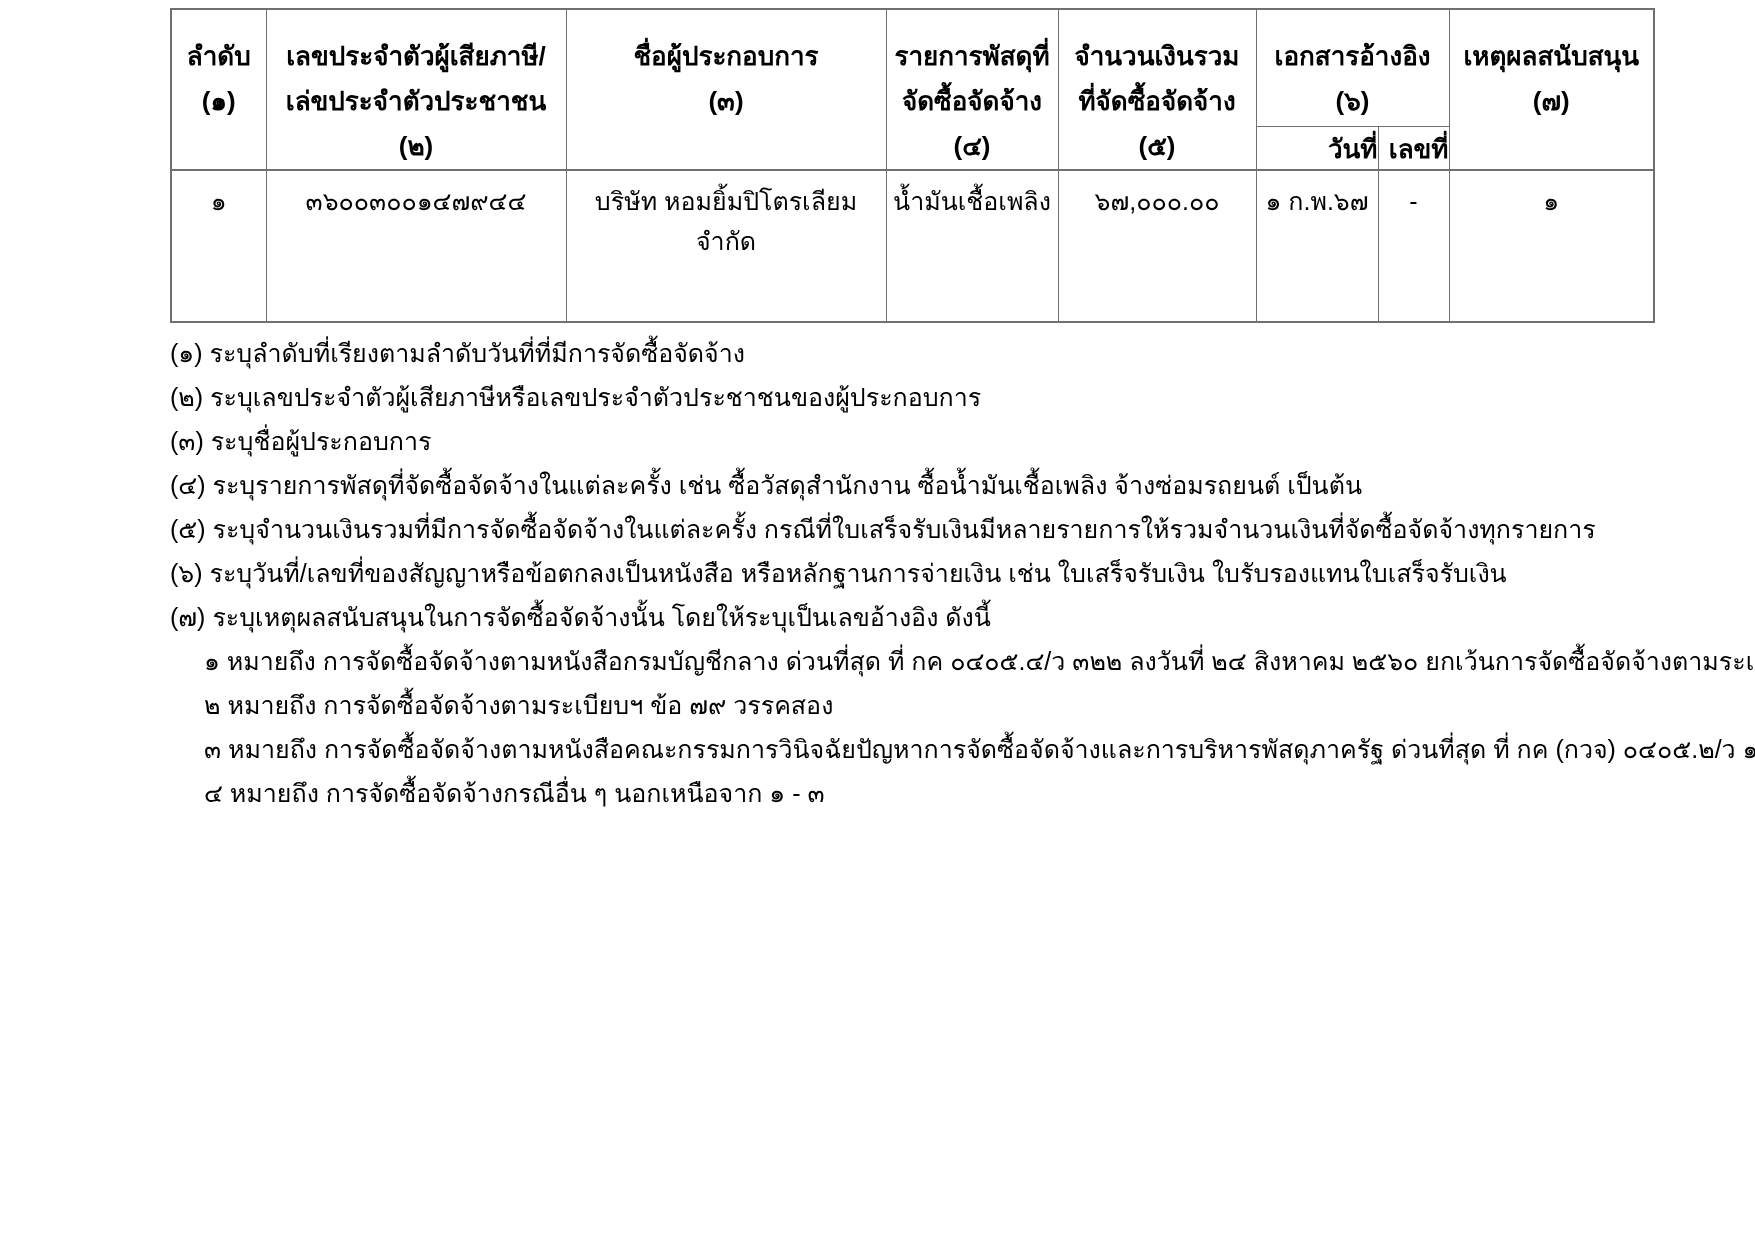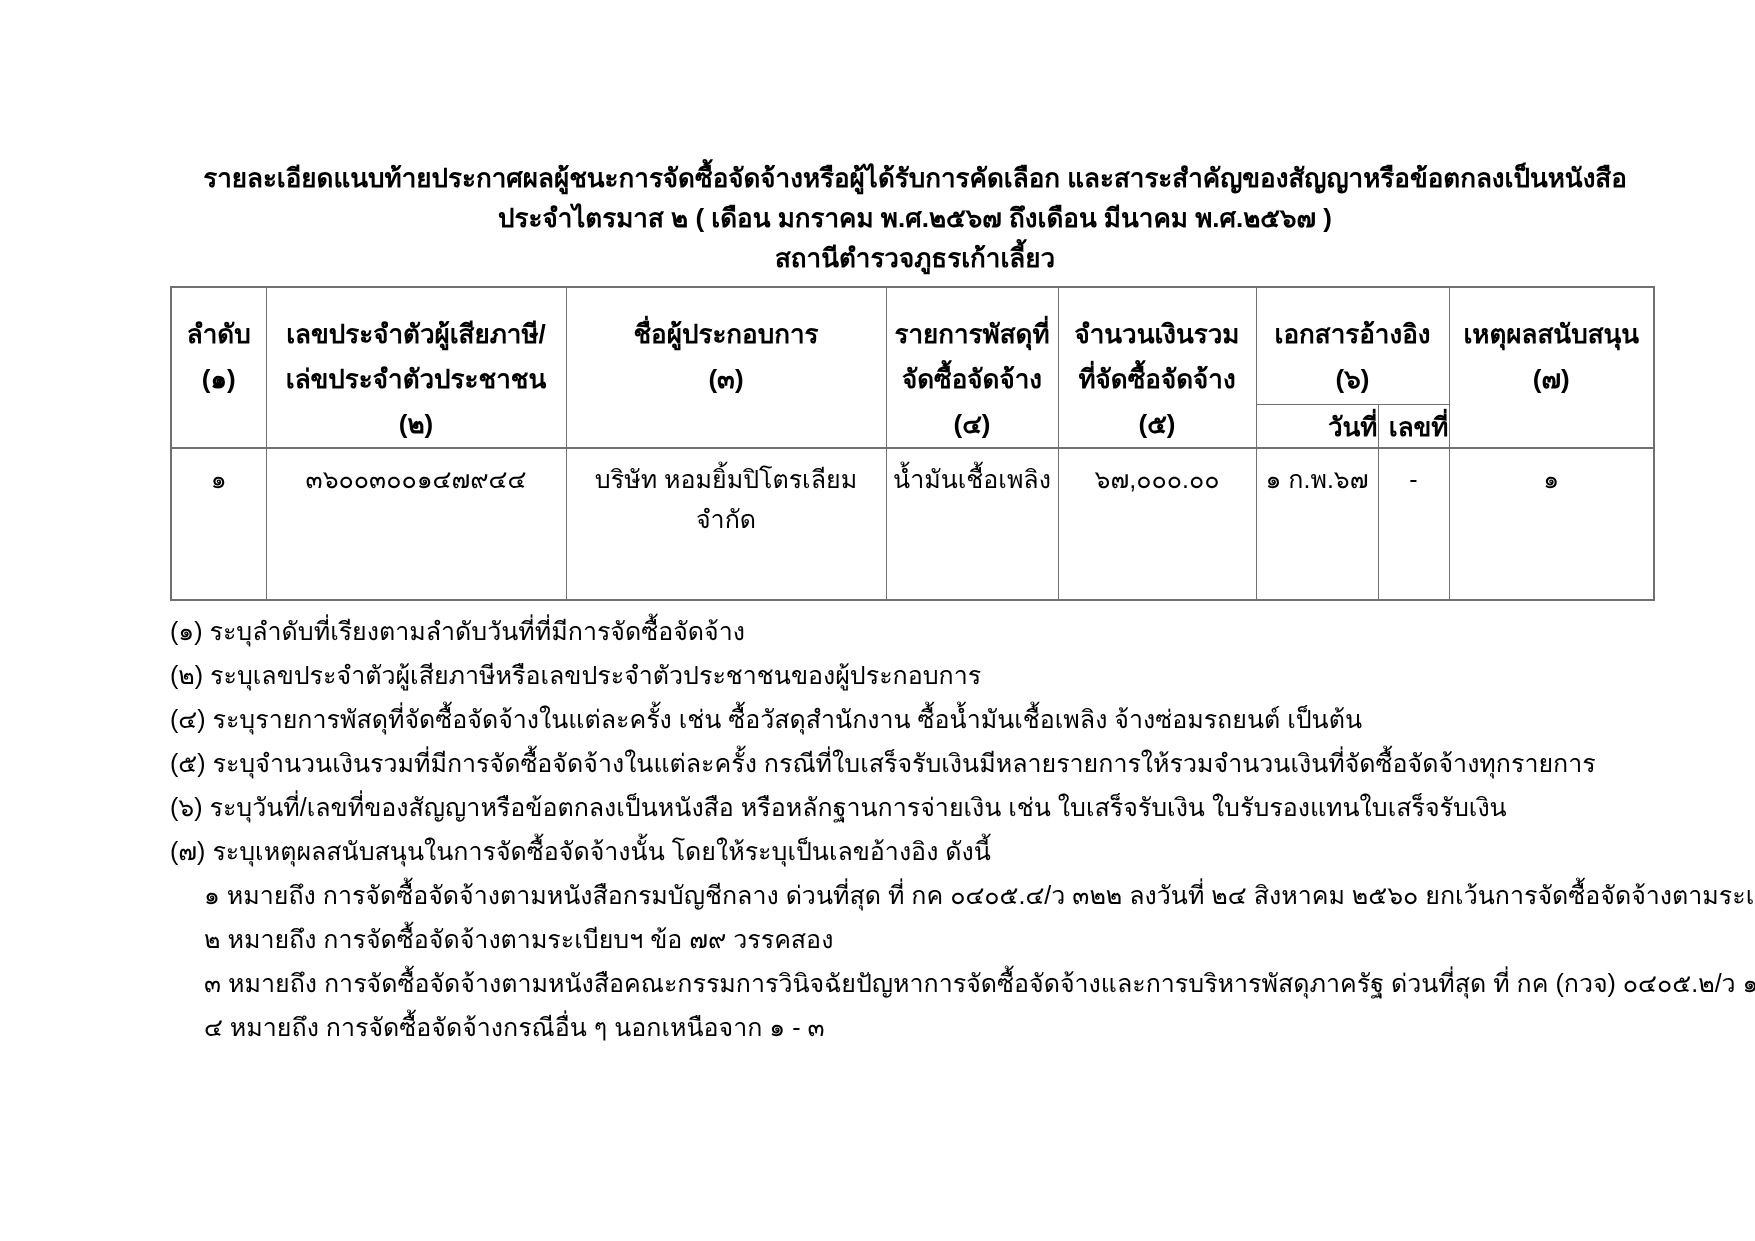--- a/index.html
+++ b/index.html
@@ -108,25 +108,20 @@
   .notes .sub {
     padding-left: 34px;
   }
 </style>
 </head>
 <body>
 
 <div class="sheet">
   <div class="content">
 
-    <div class="titles">
-      <div>รายละเอียดแนบท้ายประกาศผลผู้ชนะการจัดซื้อจัดจ้างหรือผู้ได้รับการคัดเลือก และสาระสำคัญของสัญญาหรือข้อตกลงเป็นหนังสือ</div>
-      <div>ประจำไตรมาส ๒ ( เดือน มกราคม พ.ศ.๒๕๖๗ ถึงเดือน มีนาคม พ.ศ.๒๕๖๗ )</div>
-      <div>สถานีตำรวจภูธรเก้าเลี้ยว</div>
-    </div>
 
     <table class="proc">
       <colgroup>
         <col style="width:95px">
         <col style="width:300px">
         <col style="width:320px">
         <col style="width:172px">
         <col style="width:198px">
         <col style="width:122px">
         <col style="width:71px">
@@ -180,20 +175,21 @@
         <td>-</td>
         <td>๑</td>
       </tr>
     </tbody>
       </table>
 
 
     <div class="notes">
       <div>(๑) ระบุลำดับที่เรียงตามลำดับวันที่ที่มีการจัดซื้อจัดจ้าง</div>
       <div>(๒) ระบุเลขประจำตัวผู้เสียภาษีหรือเลขประจำตัวประชาชนของผู้ประกอบการ</div>
+      <div>(๓) ระบุชื่อผู้ประกอบการ</div>
       <div>(๔) ระบุรายการพัสดุที่จัดซื้อจัดจ้างในแต่ละครั้ง เช่น ซื้อวัสดุสำนักงาน ซื้อน้ำมันเชื้อเพลิง จ้างซ่อมรถยนต์ เป็นต้น</div>
       <div>(๕) ระบุจำนวนเงินรวมที่มีการจัดซื้อจัดจ้างในแต่ละครั้ง กรณีที่ใบเสร็จรับเงินมีหลายรายการให้รวมจำนวนเงินที่จัดซื้อจัดจ้างทุกรายการ</div>
       <div>(๖) ระบุวันที่/เลขที่ของสัญญาหรือข้อตกลงเป็นหนังสือ หรือหลักฐานการจ่ายเงิน เช่น ใบเสร็จรับเงิน ใบรับรองแทนใบเสร็จรับเงิน</div>
       <div>(๗) ระบุเหตุผลสนับสนุนในการจัดซื้อจัดจ้างนั้น โดยให้ระบุเป็นเลขอ้างอิง ดังนี้</div>
       <div class="sub">๑ หมายถึง การจัดซื้อจัดจ้างตามหนังสือกรมบัญชีกลาง ด่วนที่สุด ที่ กค ๐๔๐๕.๔/ว ๓๒๒ ลงวันที่ ๒๔ สิงหาคม ๒๕๖๐ ยกเว้นการจัดซื้อจัดจ้างตามระเบียบฯ ข้อ ๗๙ วรรคสอง</div>
       <div class="sub">๒ หมายถึง การจัดซื้อจัดจ้างตามระเบียบฯ ข้อ ๗๙ วรรคสอง</div>
       <div class="sub">๓ หมายถึง การจัดซื้อจัดจ้างตามหนังสือคณะกรรมการวินิจฉัยปัญหาการจัดซื้อจัดจ้างและการบริหารพัสดุภาครัฐ ด่วนที่สุด ที่ กค (กวจ) ๐๔๐๕.๒/ว ๑๑๙ ลงวันที่ ๙ มีนาคม ๒๕๖๑</div>
       <div class="sub">๔ หมายถึง การจัดซื้อจัดจ้างกรณีอื่น ๆ นอกเหนือจาก ๑ - ๓</div>
     </div>
 

